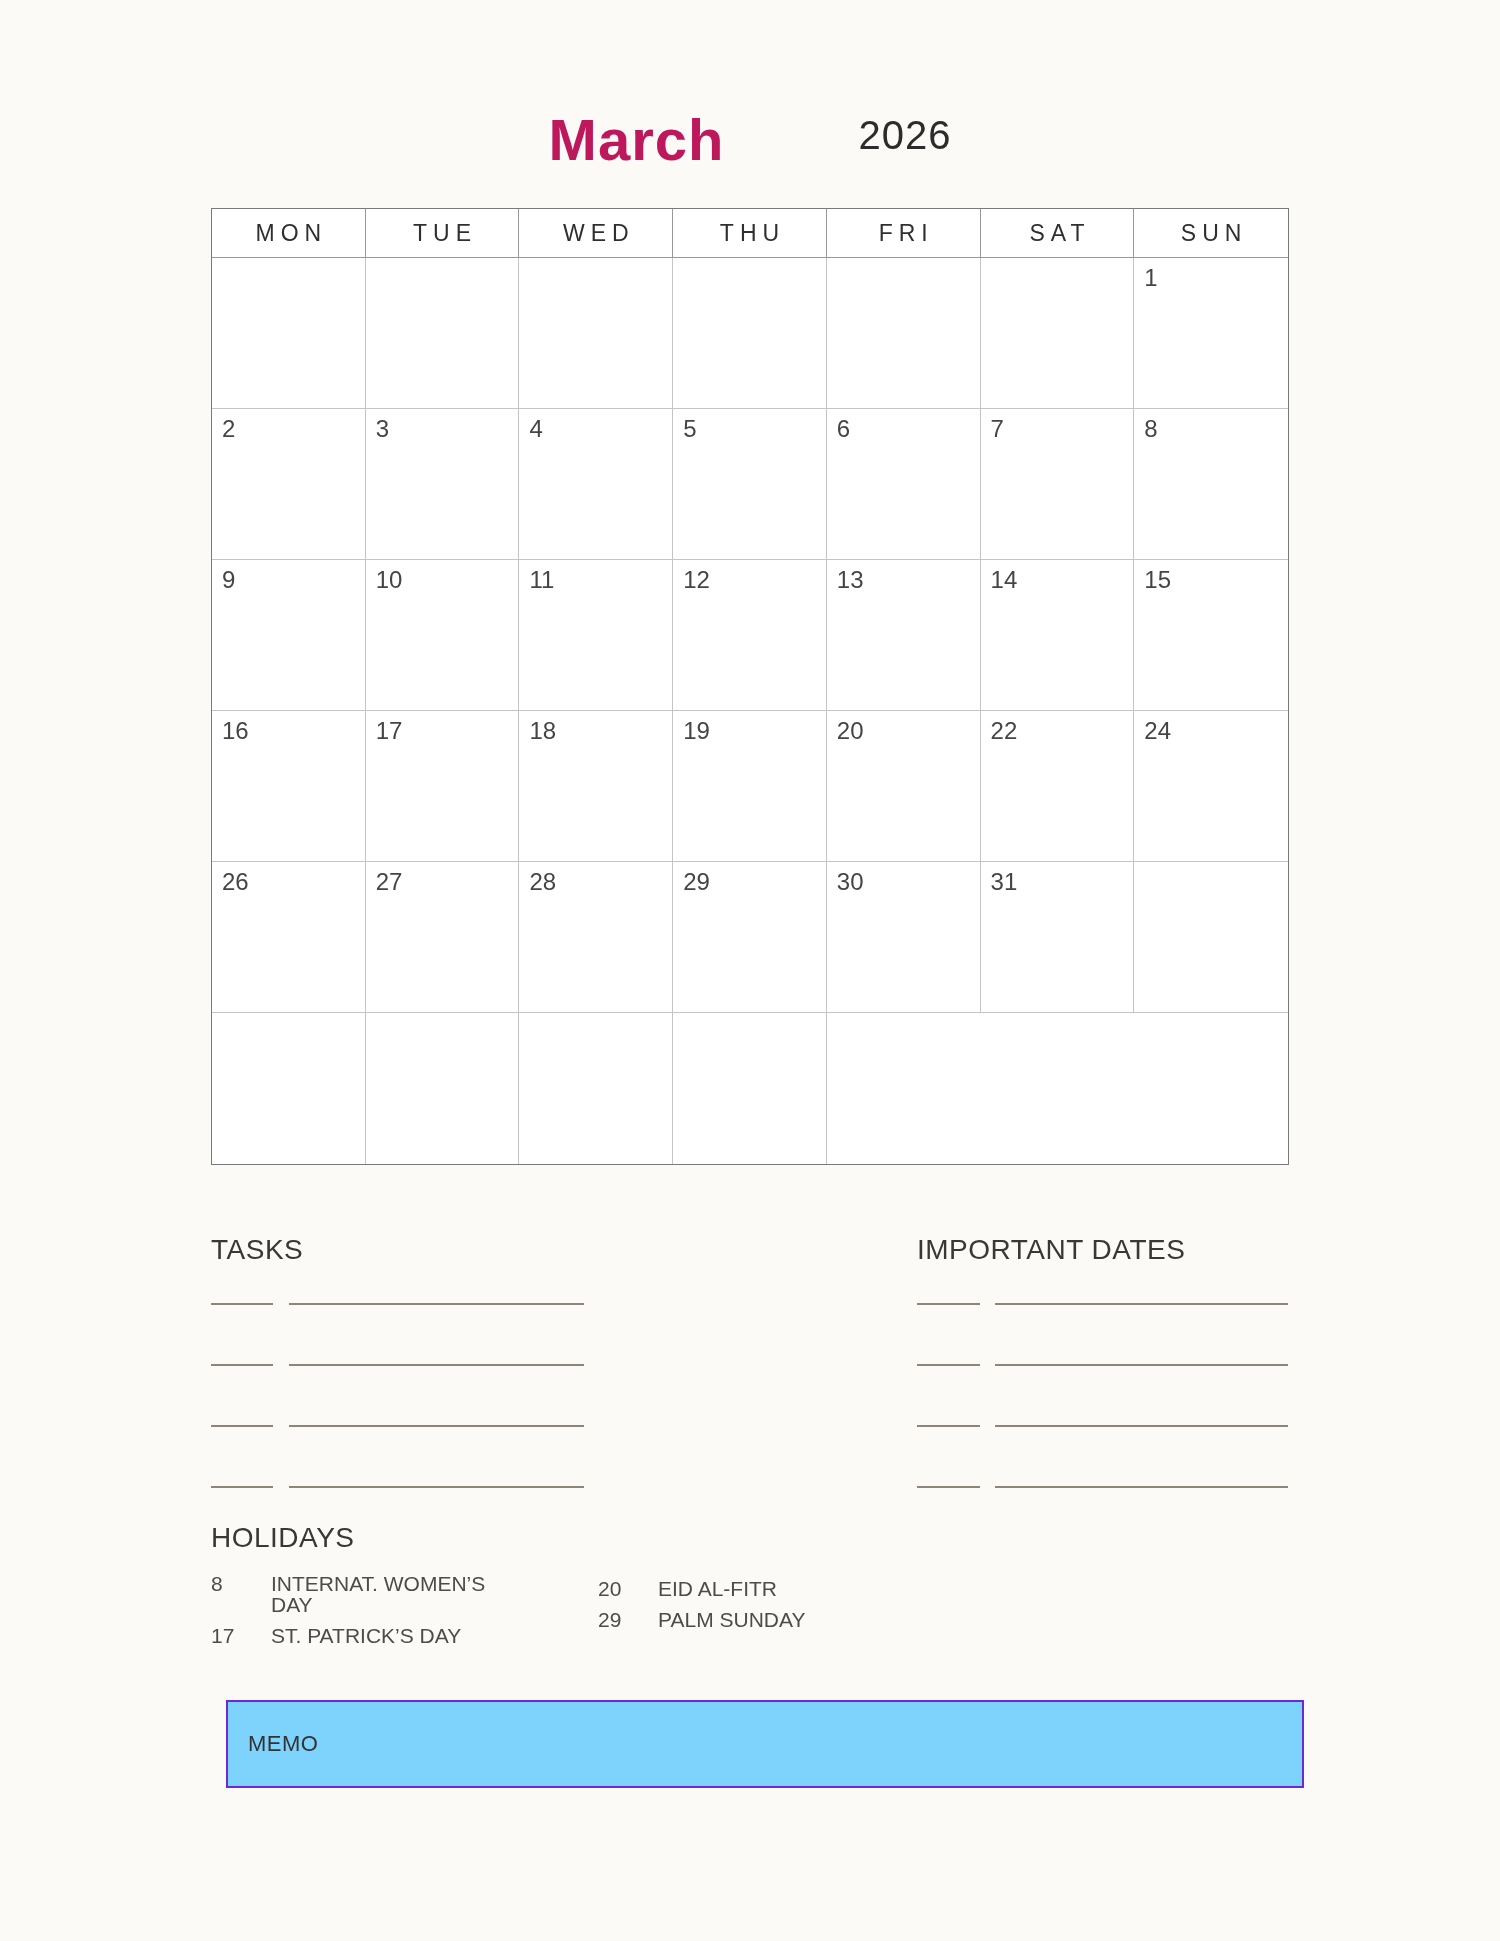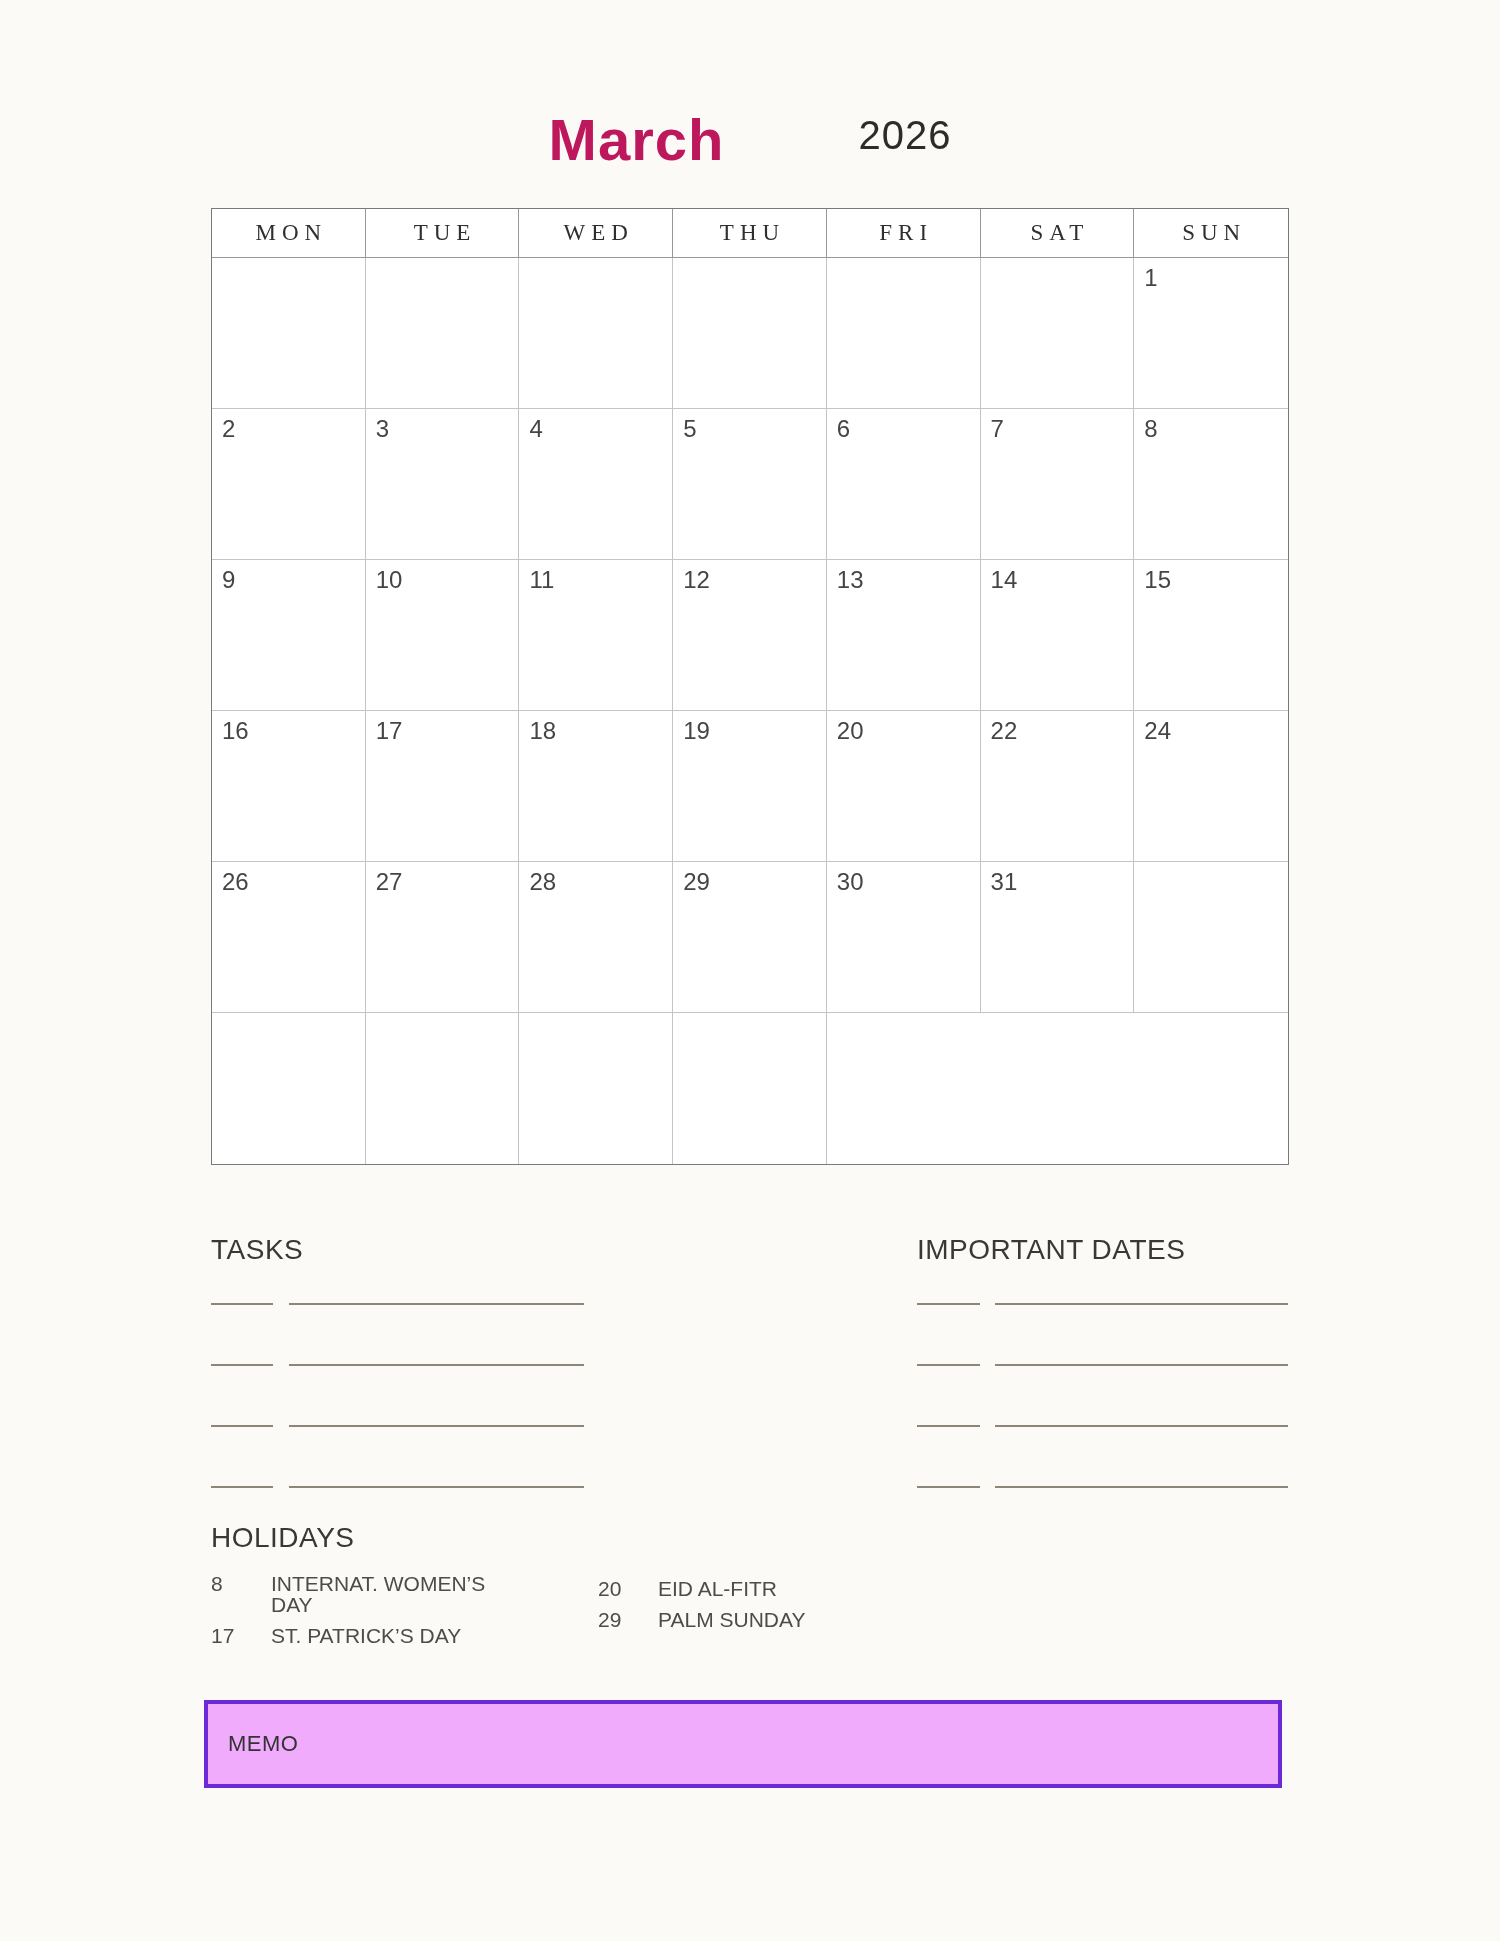--- a/index.html
+++ b/index.html
@@ -60,21 +60,20 @@
     display:flex;
     align-items:center;
     justify-content:center;
     font-size:23px;
     letter-spacing:6px;
     padding-left:6px;
     color:#2f2f2f;
     border-right:1px solid #979797;
     border-bottom:1px solid #979797;
     box-sizing:border-box;
-    font-family:Liberation Serif, serif;
   }
   .wd:nth-child(7){border-right:none;}
   .cal-body{
     display:grid;
     grid-template-columns:repeat(7,1fr);
     grid-auto-rows:151px;
   }
   .day{
     border-right:1px solid #c4c4c4;
     border-bottom:1px solid #c4c4c4;
@@ -120,25 +119,25 @@
     font-size:21px;
     color:#4c4c4c;
     line-height:1;
   }
   .holiday-day{width:60px; text-align:left;}
   .holiday-name{text-align:left; flex:1;}
 
   
   .memo-box{
     position:absolute;
-    left:204px; top:1700px;
+    left:226px; top:1700px;
     width:1078px; height:88px;
-    border:4px solid #6d28d9;
-    box-sizing:border-box;
-    background:#f0abfc;
+    border:2px solid #6d28d9;
+    box-sizing:border-box;
+    background:#7dd3fc;
     display:flex;
     align-items:center;
     padding-left:20px;
   }
   .memo-label{
     font-size:22px;
     color:#333333;
     letter-spacing:0.5px;
   }
 </style>

